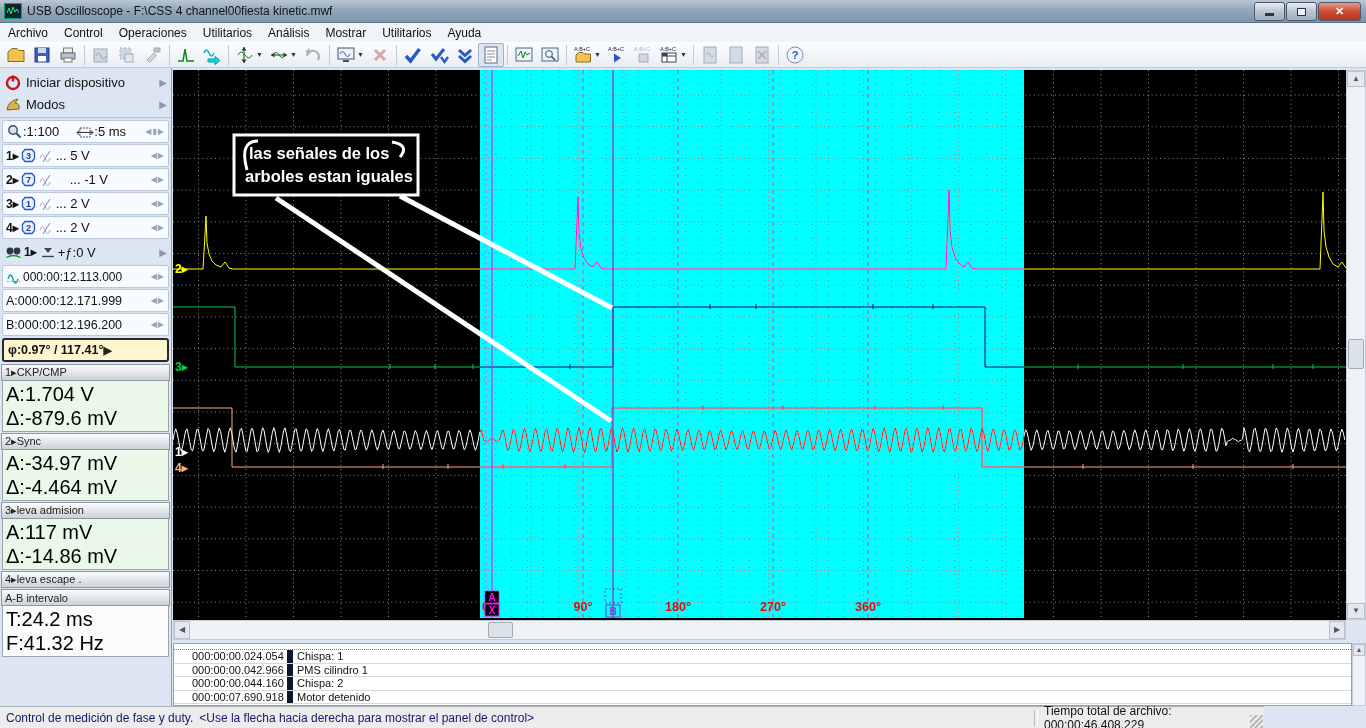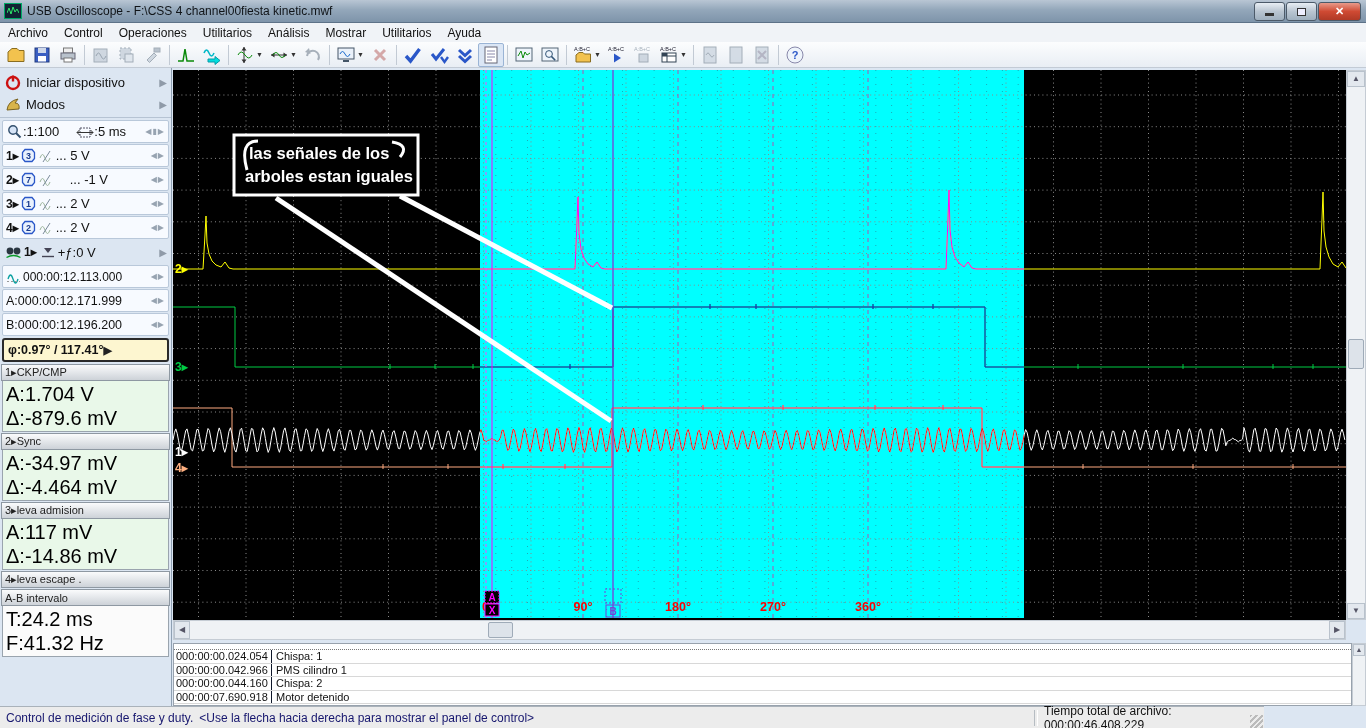--- a/index.html
+++ b/index.html
@@ -63,21 +63,21 @@
   #hscroll{position:absolute;left:173px;top:620px;width:1173px;height:20px;background:#eff2f5;
     border:1px solid #c5ccd4;box-sizing:border-box;}
   .hbtn{position:absolute;top:0;width:16px;height:18px;background:#e3e8ee;border:1px solid #b9c2cc;
     box-sizing:border-box;color:#556;font-size:8px;text-align:center;line-height:16px;}
   #hthumb{position:absolute;left:314px;top:1px;width:25px;height:16px;background:#dde3ea;
     border:1px solid #9fabb8;border-radius:2px;box-sizing:border-box;}
   
   #logwrap{position:absolute;left:173px;top:643px;width:1179px;height:63px;background:#fff;
     border:1px solid #98a2ad;box-sizing:border-box;overflow:hidden;}
   .logrow{height:12.5px;display:flex;border-bottom:1px solid #d8d8d8;font-size:11px;color:#111;}
-  .logtime{width:95px;border-right:1px solid #0f172a;padding-left:2px;overflow:hidden;white-space:nowrap;}
+  .logtime{width:95px;border-right:6px solid #0f172a;padding-left:18px;overflow:hidden;white-space:nowrap;}
   .logevent{flex:1;padding-left:4px;white-space:nowrap;}
   #logsliver{height:5px;border-bottom:1px dotted #777;}
   #logscroll{position:absolute;left:1352px;top:643px;width:14px;height:63px;background:#eff2f5;
     border:1px solid #c5ccd4;box-sizing:border-box;}
   
   #statusbar{position:absolute;left:0;top:706px;width:1264px;height:22px;background:#ececec;
     border-top:1px solid #aab2ba;display:flex;align-items:center;font-size:12px;}
   #status-left{color:#16166e;margin-left:6px;}
   #status-hint{color:#16166e;margin-left:6px;}
   #status-sep{position:absolute;left:1034px;top:3px;width:2px;height:16px;

